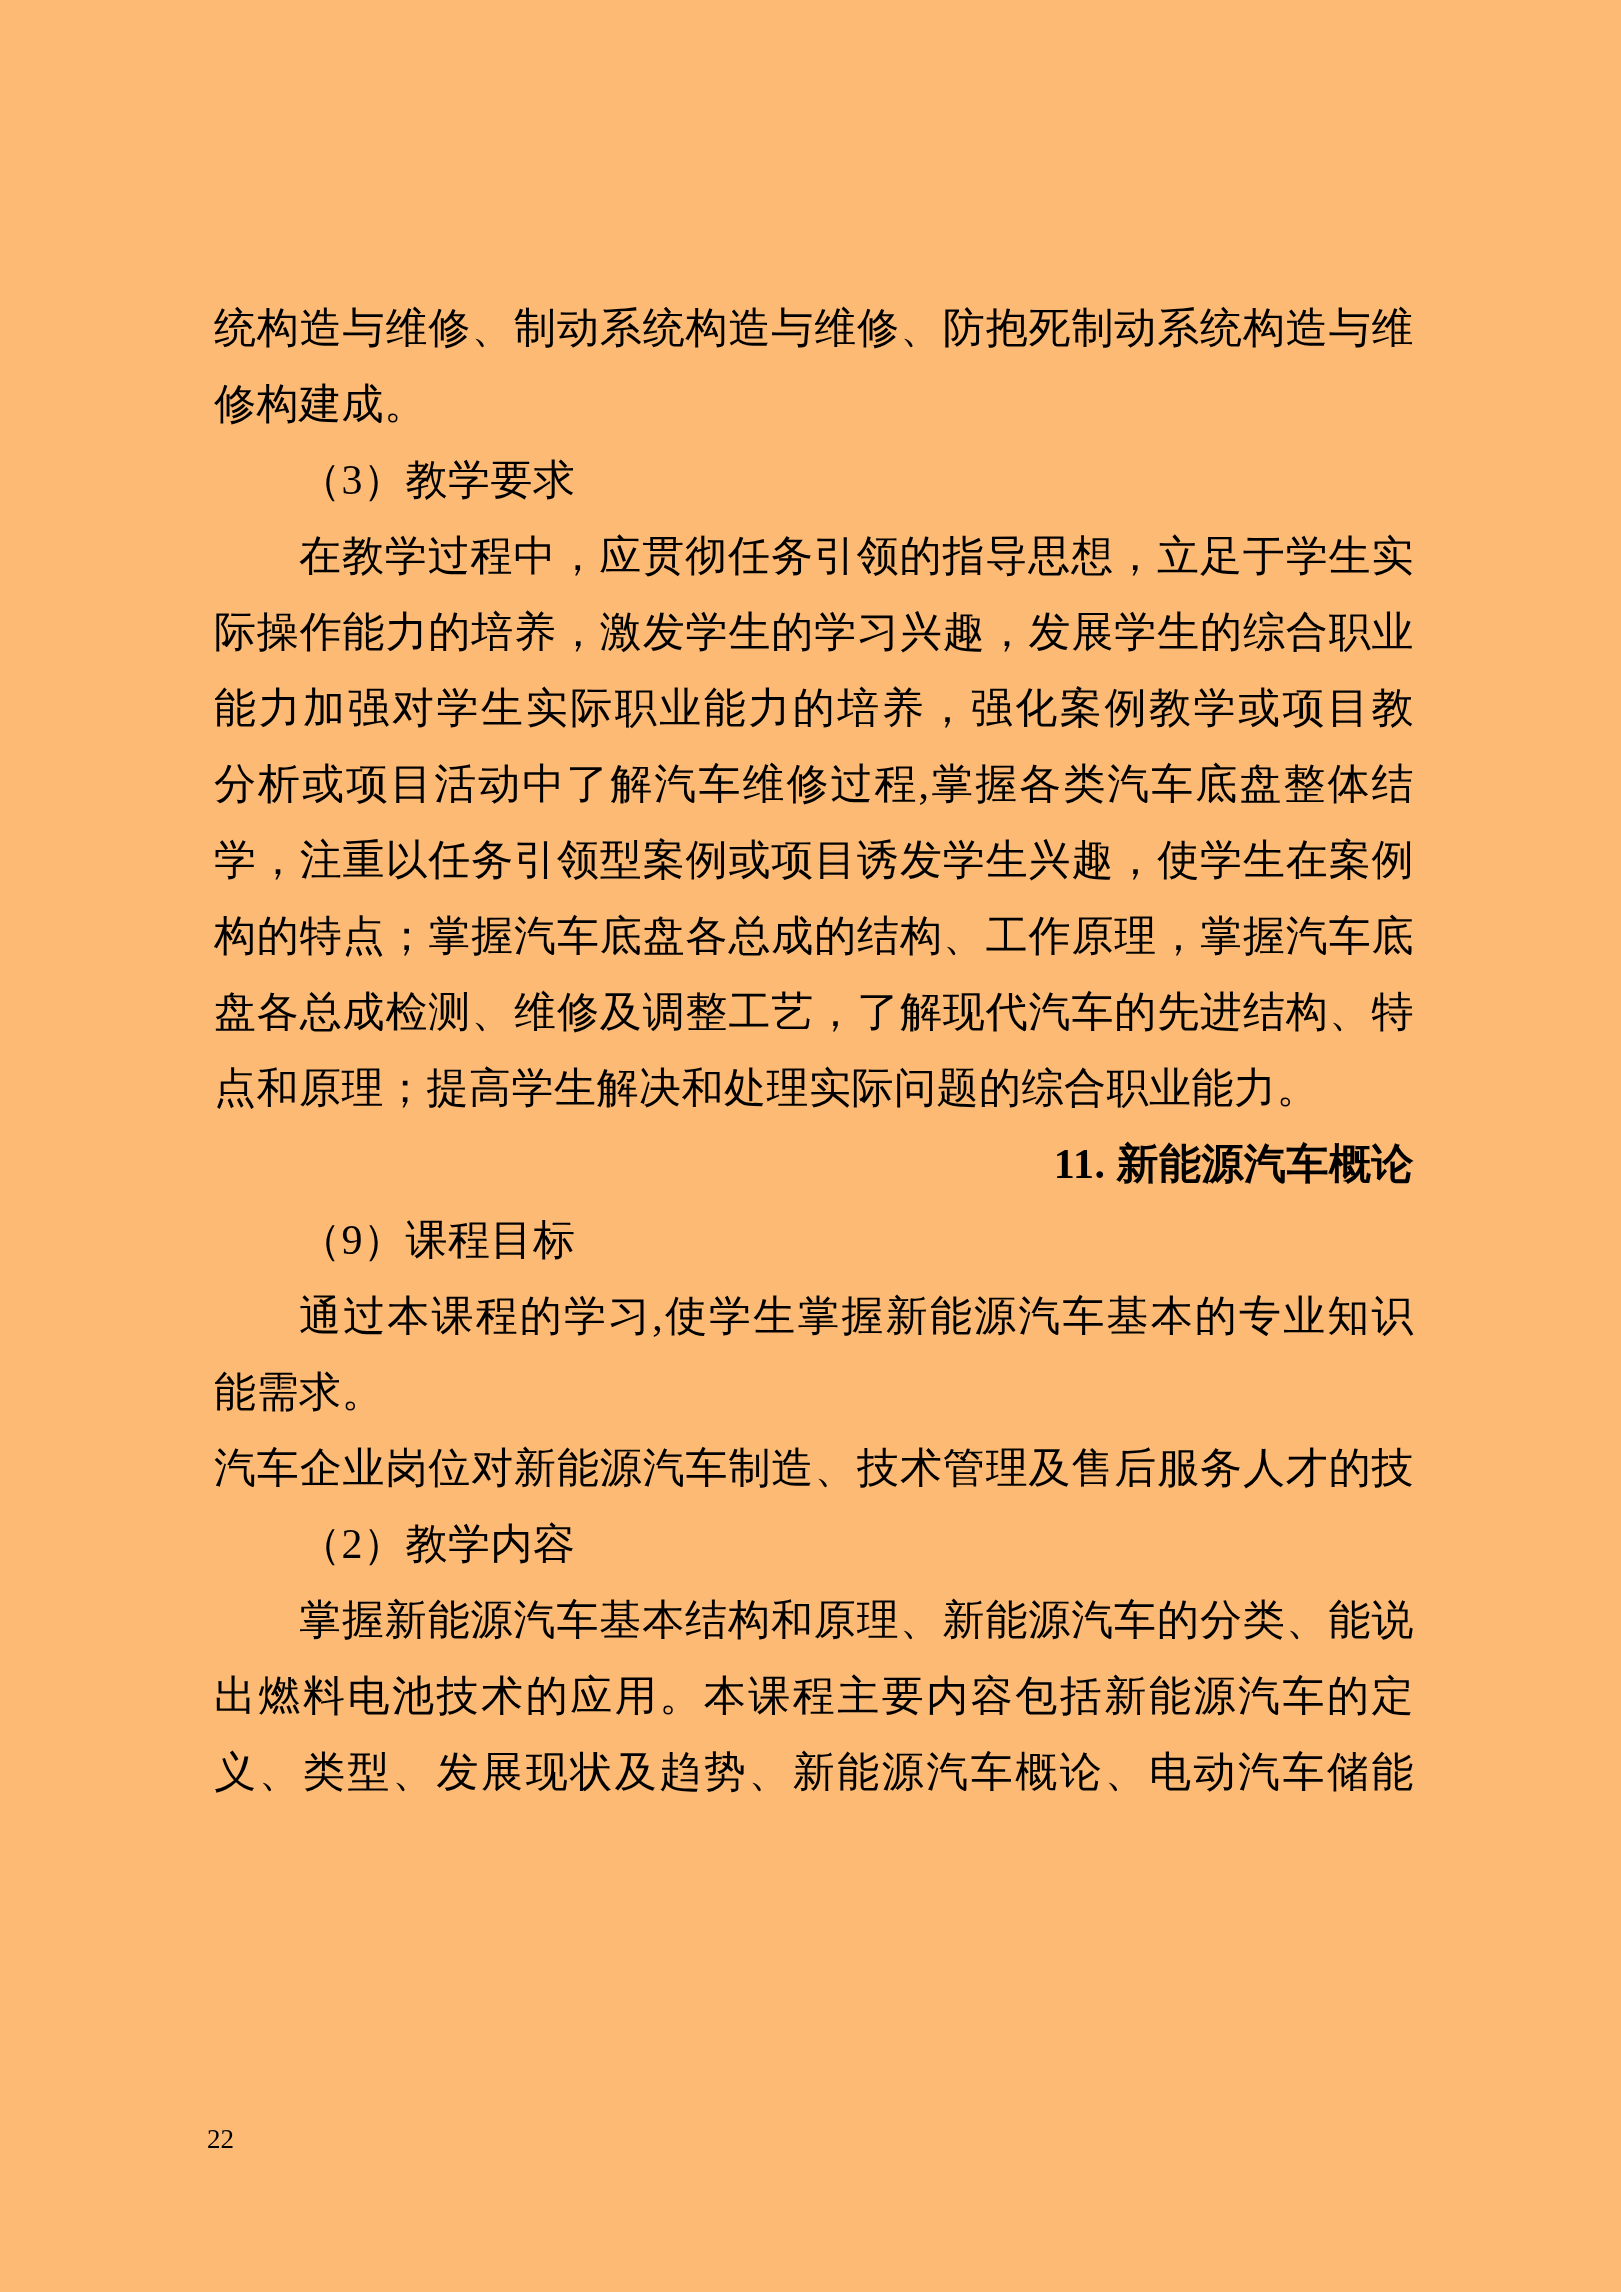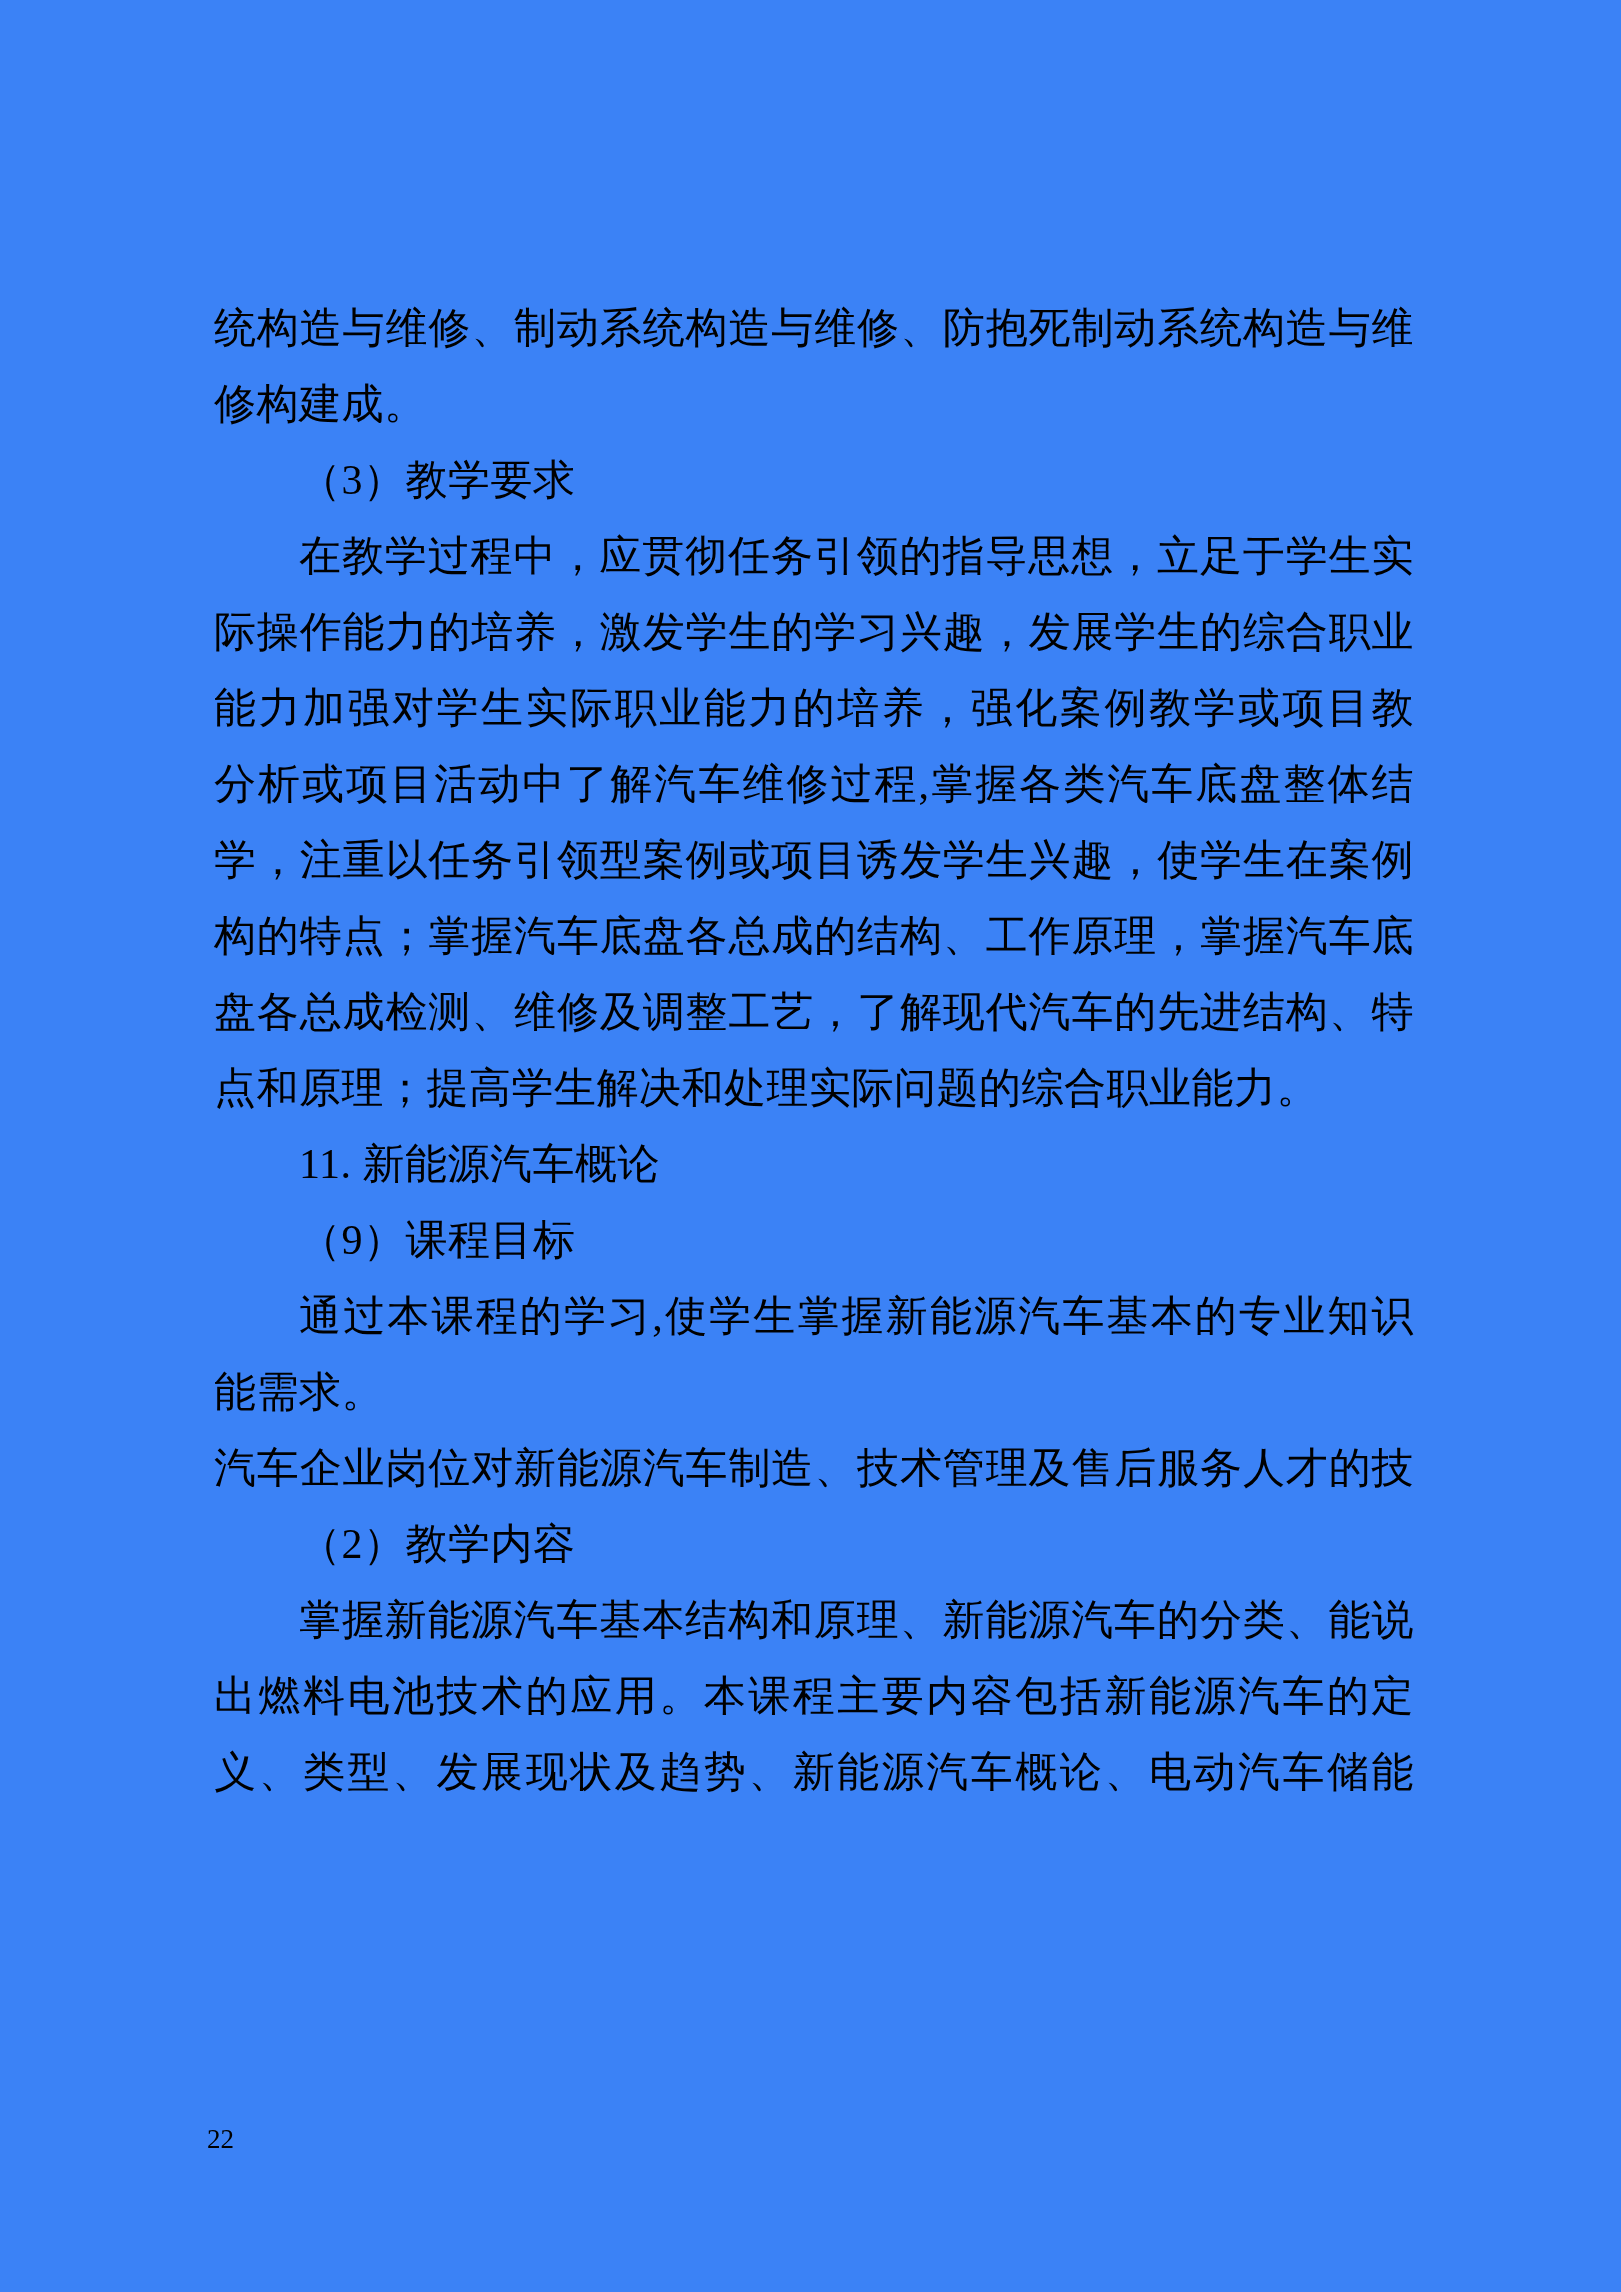--- a/index.html
+++ b/index.html
@@ -4,21 +4,21 @@
 <style>
   html, body {
     margin: 0;
     padding: 0;
     background: #ffffff;
   }
   .page {
     position: relative;
     width: 1621px;
     height: 2293px;
-    background: #3b82f6;
+    background: #fdba74;
     color: #000000;
     font-family: "Liberation Serif", "DejaVu Serif", serif;
     overflow: hidden;
   }
   .body-text {
     position: absolute;
     left: 214px;
     top: 290px;
     width: 1200px;
   }
@@ -32,21 +32,22 @@
   .line.fill {
     text-align: justify;
     text-align-last: justify;
     -moz-text-align-last: justify;
     text-justify: inter-character;
   }
   .line.indent {
     text-indent: 85px;
   }
   .line.bold {
-    font-weight: normal;
+    font-weight: bold;
+    text-align: right;
   }
   .page-number {
     position: absolute;
     left: 207px;
     top: 2120px;
     font-size: 27px;
     line-height: 39px;
     color: #000000;
   }
 </style>

